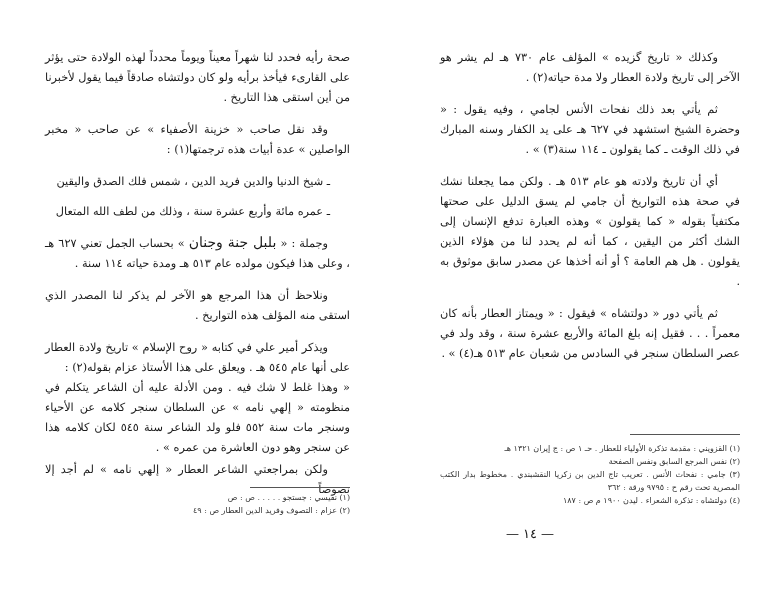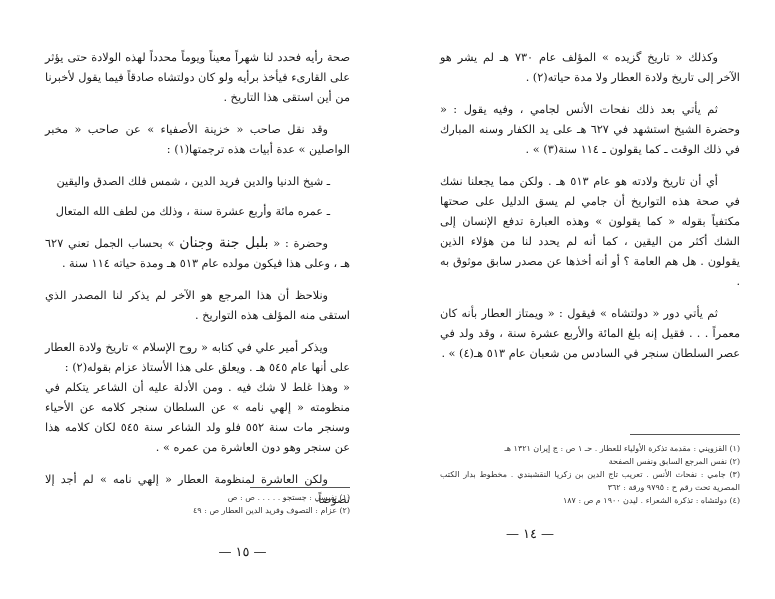--- a/index.html
+++ b/index.html
@@ -23,35 +23,34 @@
 </head>
 <body>
 
 <div class="page page-left">
   <div class="body-text">
     <p class="para">صحة رأيه فحدد لنا شهراً معيناً ويوماً محدداً لهذه الولادة حتى يؤثر على القارىء فيأخذ برأيه ولو كان دولتشاه صادقاً فيما يقول لأخبرنا من أين استقى هذا التاريخ .</p>
     <p class="para indent">وقد نقل صاحب « خزينة الأصفياء » عن صاحب « مخبر الواصلين » عدة أبيات هذه ترجمتها(١) :</p>
     <p class="verse">ـ شيخ الدنيا والدين فريد الدين ، شمس فلك الصدق واليقين</p>
     <p class="verse">ـ عمره مائة وأربع عشرة سنة ، وذلك من لطف الله المتعال</p>
     <p class="para indent">
-      <span>وحضرة : «</span>
+      <span>وجملة : «</span>
       <span class="big">بلبل جنة وجنان</span>
       <span>» بحساب الجمل تعني ٦٢٧ هـ ، وعلى هذا فيكون مولده عام ٥١٣ هـ ومدة حياته ١١٤ سنة .</span>
     </p>
     <p class="para indent">ونلاحظ أن هذا المرجع هو الآخر لم يذكر لنا المصدر الذي استقى منه المؤلف هذه التواريخ .</p>
     <p class="para indent tight">ويذكر أمير علي في كتابه « روح الإسلام » تاريخ ولادة العطار على أنها عام ٥٤٥ هـ . ويعلق على هذا الأستاذ عزام بقوله(٢) :</p>
-    <p class="tight" style="margin-bottom:12px">« وهذا غلط لا شك فيه . ومن الأدلة عليه أن الشاعر يتكلم في منظومته « إلهي نامه » عن السلطان سنجر كلامه عن الأحياء وسنجر مات سنة ٥٥٢ فلو ولد الشاعر سنة ٥٤٥ لكان كلامه هذا عن سنجر وهو دون العاشرة من عمره » .</p>
-    <p class="indent tight">ولكن العاشرة لمنظومة العطار « إلهي نامه » لم أجد إلا نصوصاً</p>
+    <p class="tight" style="margin-bottom:2px">« وهذا غلط لا شك فيه . ومن الأدلة عليه أن الشاعر يتكلم في منظومته « إلهي نامه » عن السلطان سنجر كلامه عن الأحياء وسنجر مات سنة ٥٥٢ فلو ولد الشاعر سنة ٥٤٥ لكان كلامه هذا عن سنجر وهو دون العاشرة من عمره » .</p>
+    <p class="indent tight">ولكن بمراجعتي الشاعر العطار « إلهي نامه » لم أجد إلا نصوصاً</p>
   </div>
   <div class="rule" style="top:487px; right:0; width:100px;"></div>
   <div class="footnotes" style="top:491px;">
     <p>(١) نفيسي : جستجو . . . . . ص : ص</p>
     <p>(٢) عزام : التصوف وفريد الدين العطار ص : ٤٩</p>
   </div>
-  <div class="pagenum" style="top:544px; left:90px;">— ١٥ —</div>
 </div>
 
 <div class="page page-right">
   <div class="body-text">
     <p class="para indent">وكذلك « تاريخ گزيده » المؤلف عام ٧٣٠ هـ لم يشر هو الآخر إلى تاريخ ولادة العطار ولا مدة حياته(٢) .</p>
     <p class="para indent">ثم يأتي بعد ذلك نفحات الأنس لجامي ، وفيه يقول : « وحضرة الشيخ استشهد في ٦٢٧ هـ على يد الكفار وسنه المبارك في ذلك الوقت ـ كما يقولون ـ ١١٤ سنة(٣) » .</p>
     <p class="para indent">أي أن تاريخ ولادته هو عام ٥١٣ هـ . ولكن مما يجعلنا نشك في صحة هذه التواريخ أن جامي لم يسق الدليل على صحتها مكتفياً بقوله « كما يقولون » وهذه العبارة تدفع الإنسان إلى الشك أكثر من اليقين ، كما أنه لم يحدد لنا من هؤلاء الذين يقولون . هل هم العامة ؟ أو أنه أخذها عن مصدر سابق موثوق به .</p>
     <p class="para indent">ثم يأتي دور « دولتشاه » فيقول : « ويمتاز العطار بأنه كان معمراً . . . فقيل إنه بلغ المائة والأربع عشرة سنة ، وقد ولد في عصر السلطان سنجر في السادس من شعبان عام ٥١٣ هـ(٤) » .</p>
   </div>
   <div class="rule" style="top:434px; right:0; width:110px;"></div>

